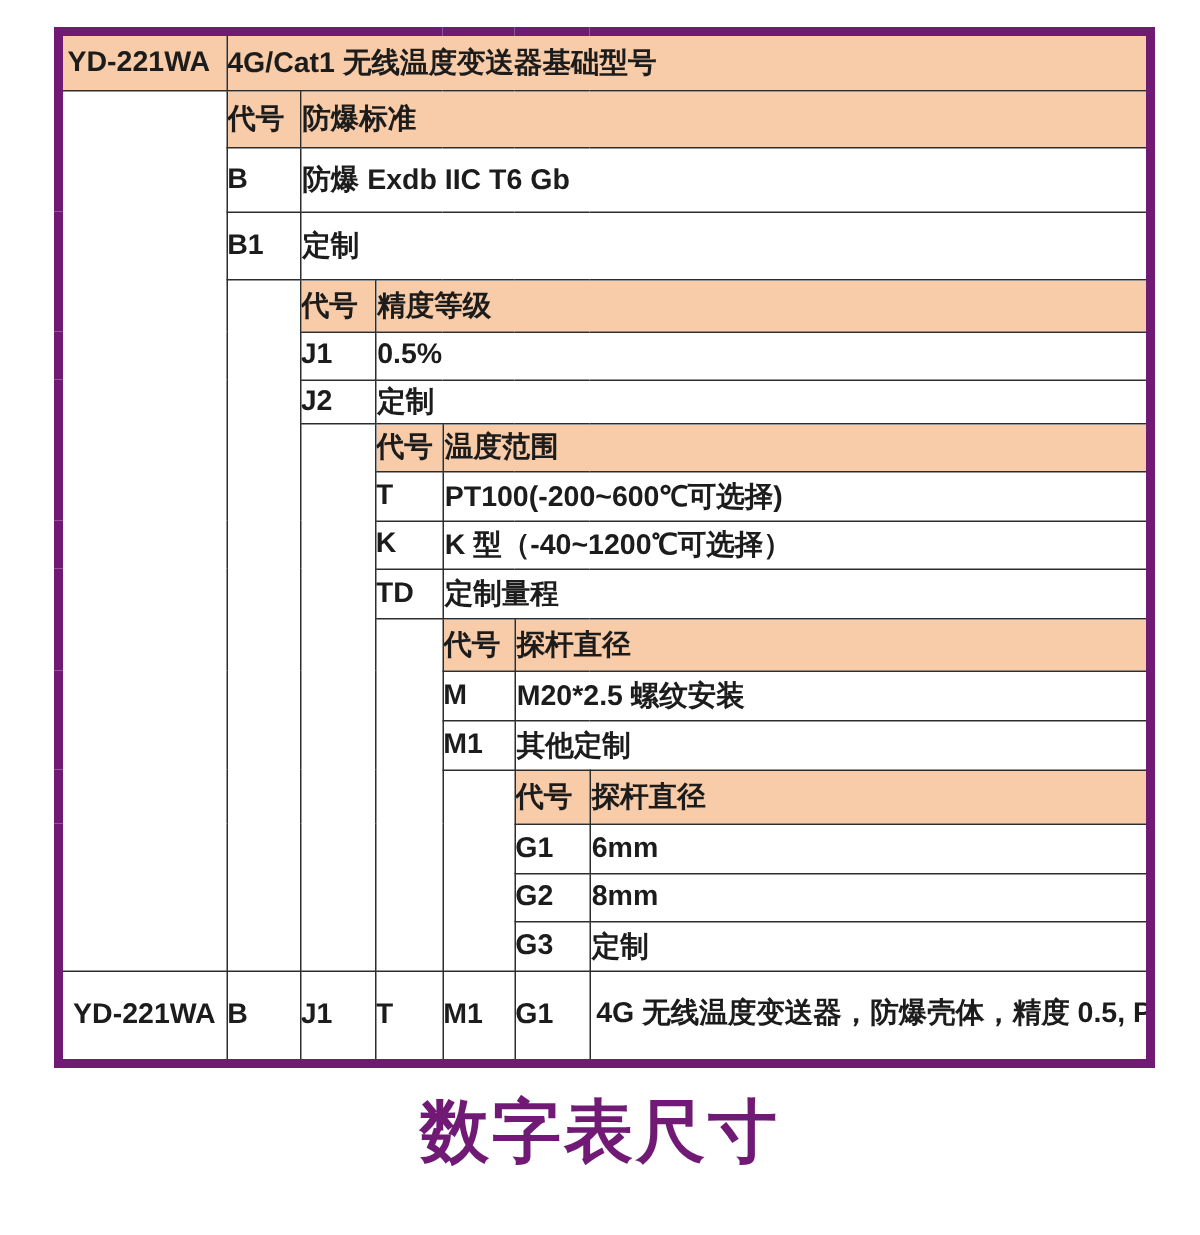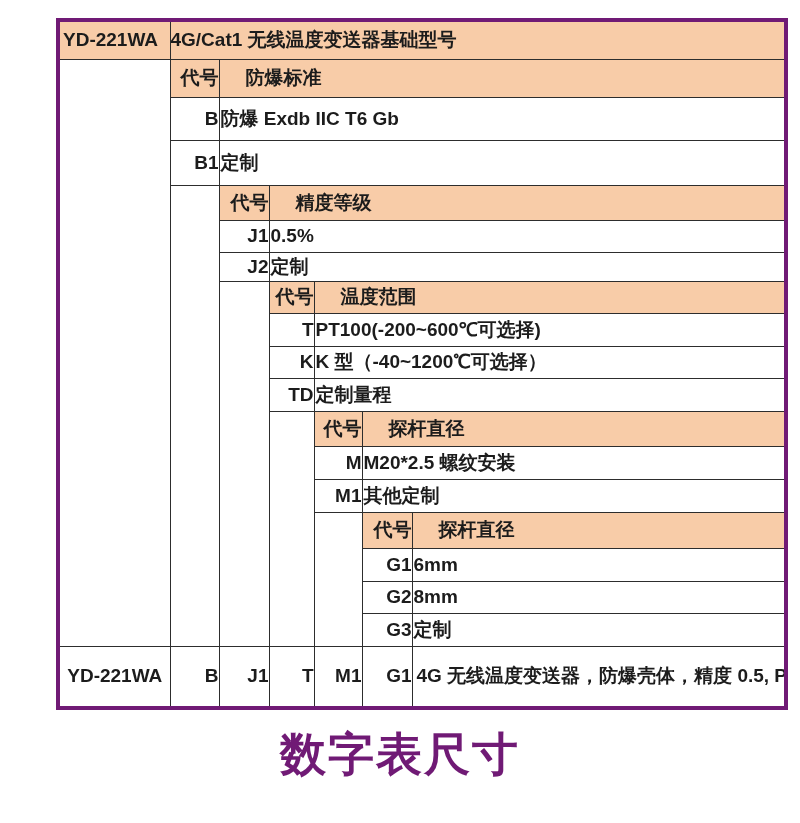--- a/index.html
+++ b/index.html
@@ -10,34 +10,33 @@
     color: #1c1c1c;
   }
   .page { position: relative; width: 800px; height: 823px; background: #ffffff; overflow: hidden; }
 
   .table-wrap { position: absolute; left: 36px; top: 18px; }
 
   table.model-table {
     border-collapse: collapse;
     table-layout: fixed;
     width: 728px;
-    border: 4px solid #701a75;
-    margin-left: 20px;
+    border: 6px solid #701a75;
   }
   table.model-table td {
     border: 1px solid #2d2d2d;
     vertical-align: middle;
     font-size: 19px;
     font-weight: 700;
     overflow: hidden;
     white-space: nowrap;
   }
   td.peach { background: #f8cca8; }
-  td.code-cell { text-align: right; padding: 0; }
-  td.name-cell { padding-left: 26px; text-align: left; }
+  td.code-cell { text-align: left; padding: 0; }
+  td.name-cell { padding-left: 1px; text-align: left; }
   td.val-cell  { text-align: left; }
   td.model-cell { padding-left: 3px; text-align: left; }
   td.title-cell { padding-left: 0; text-align: left; }
   td.spacer-cell { background: #ffffff; }
   td.example-model-cell { text-align: center; padding: 0; }
   td.desc-cell {
     font-size: 17px;
     line-height: 1.62;
     padding: 2px 3px 2px 4px;
     white-space: normal;

